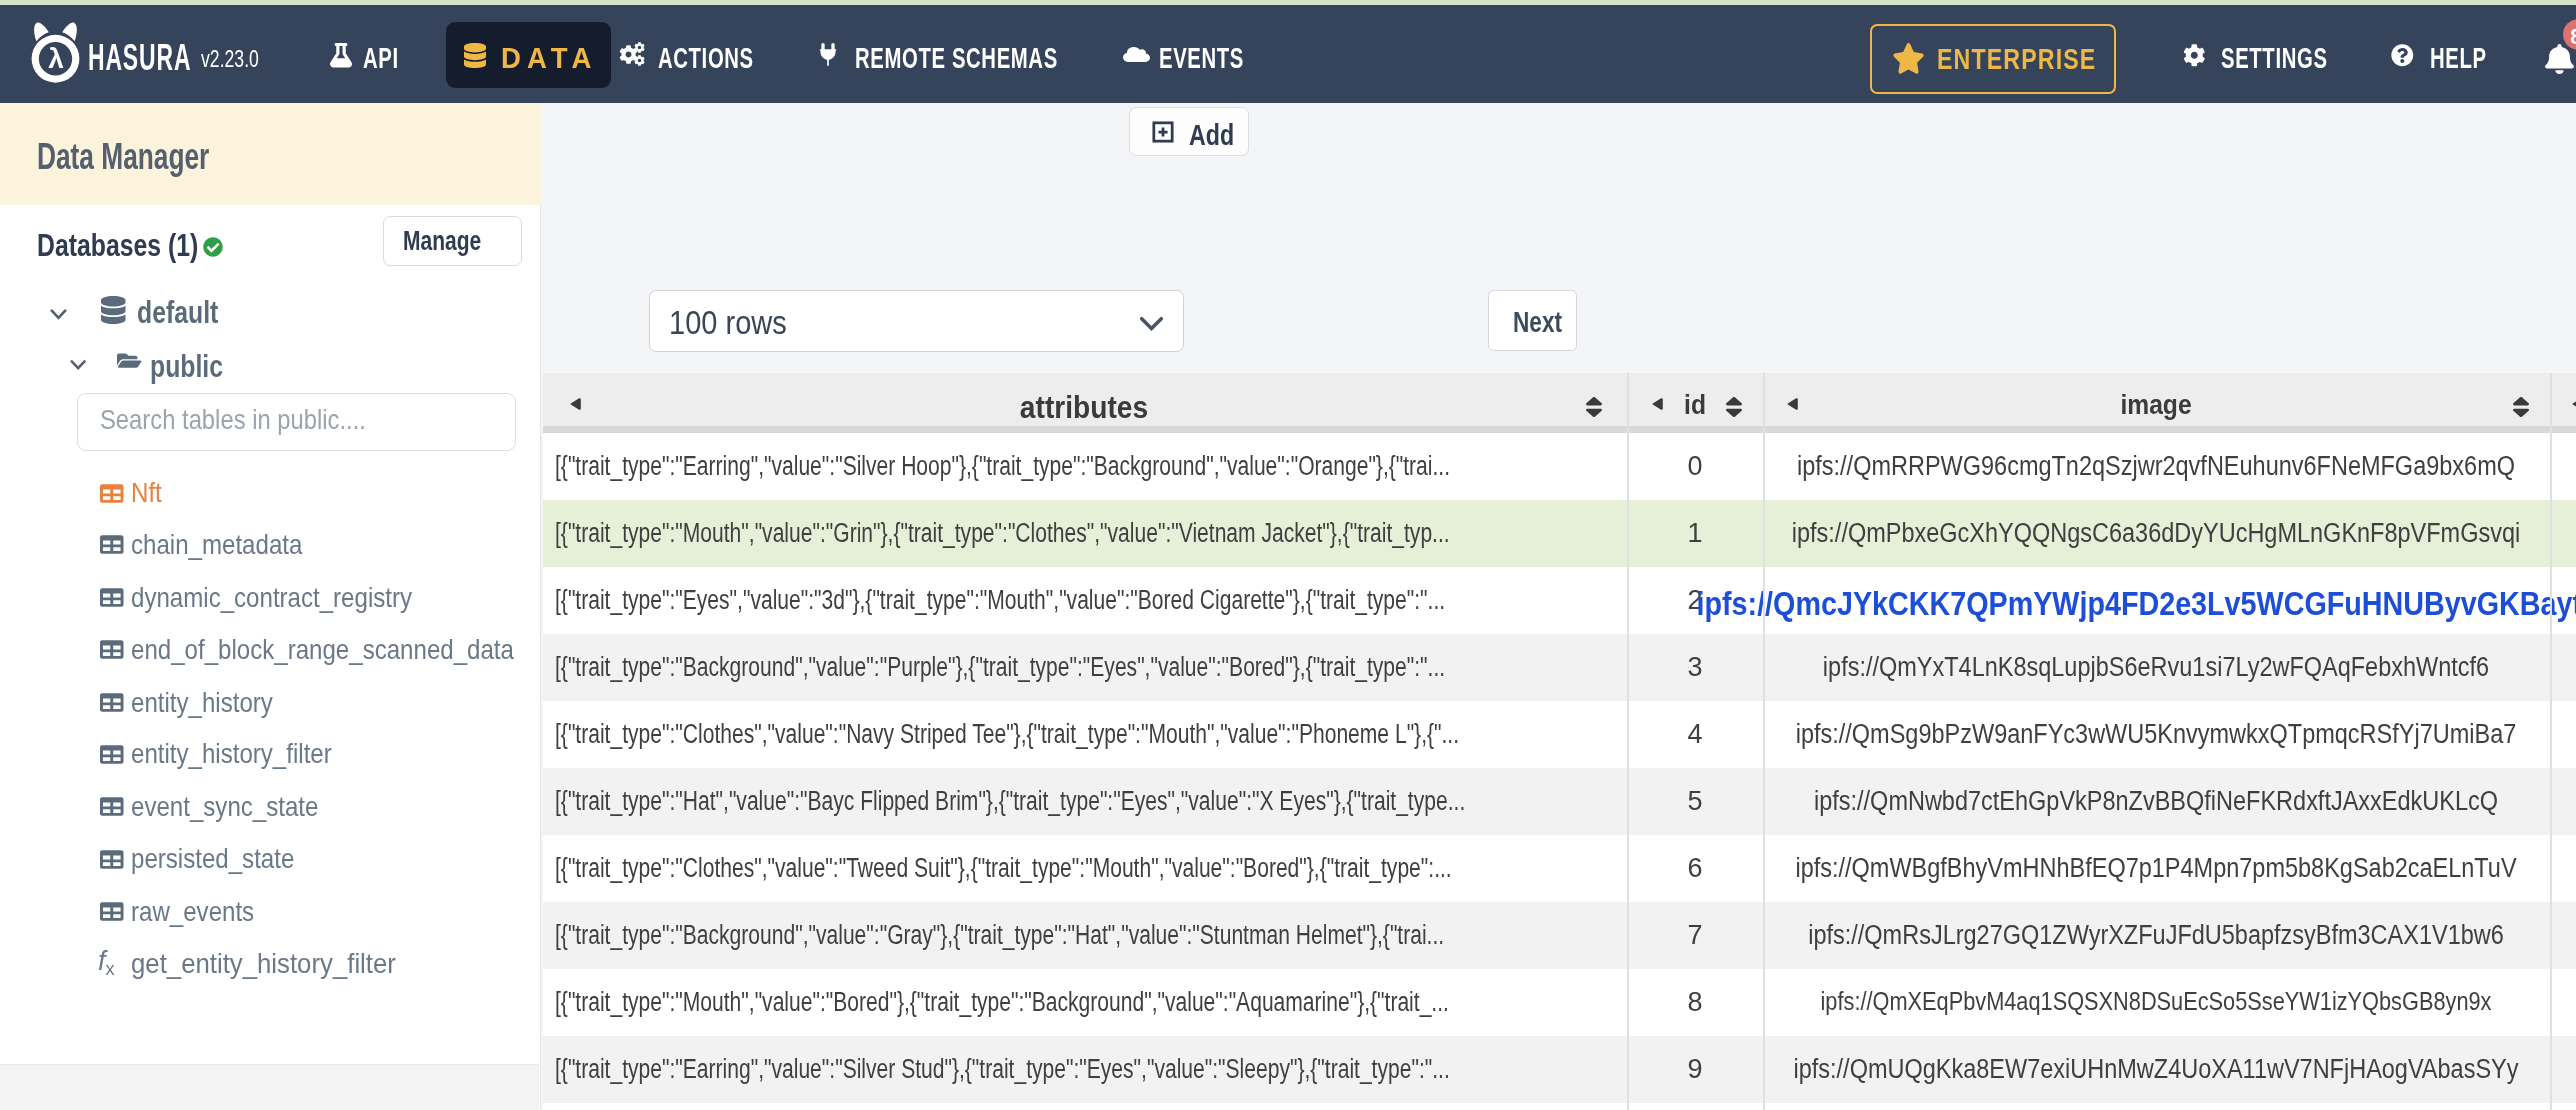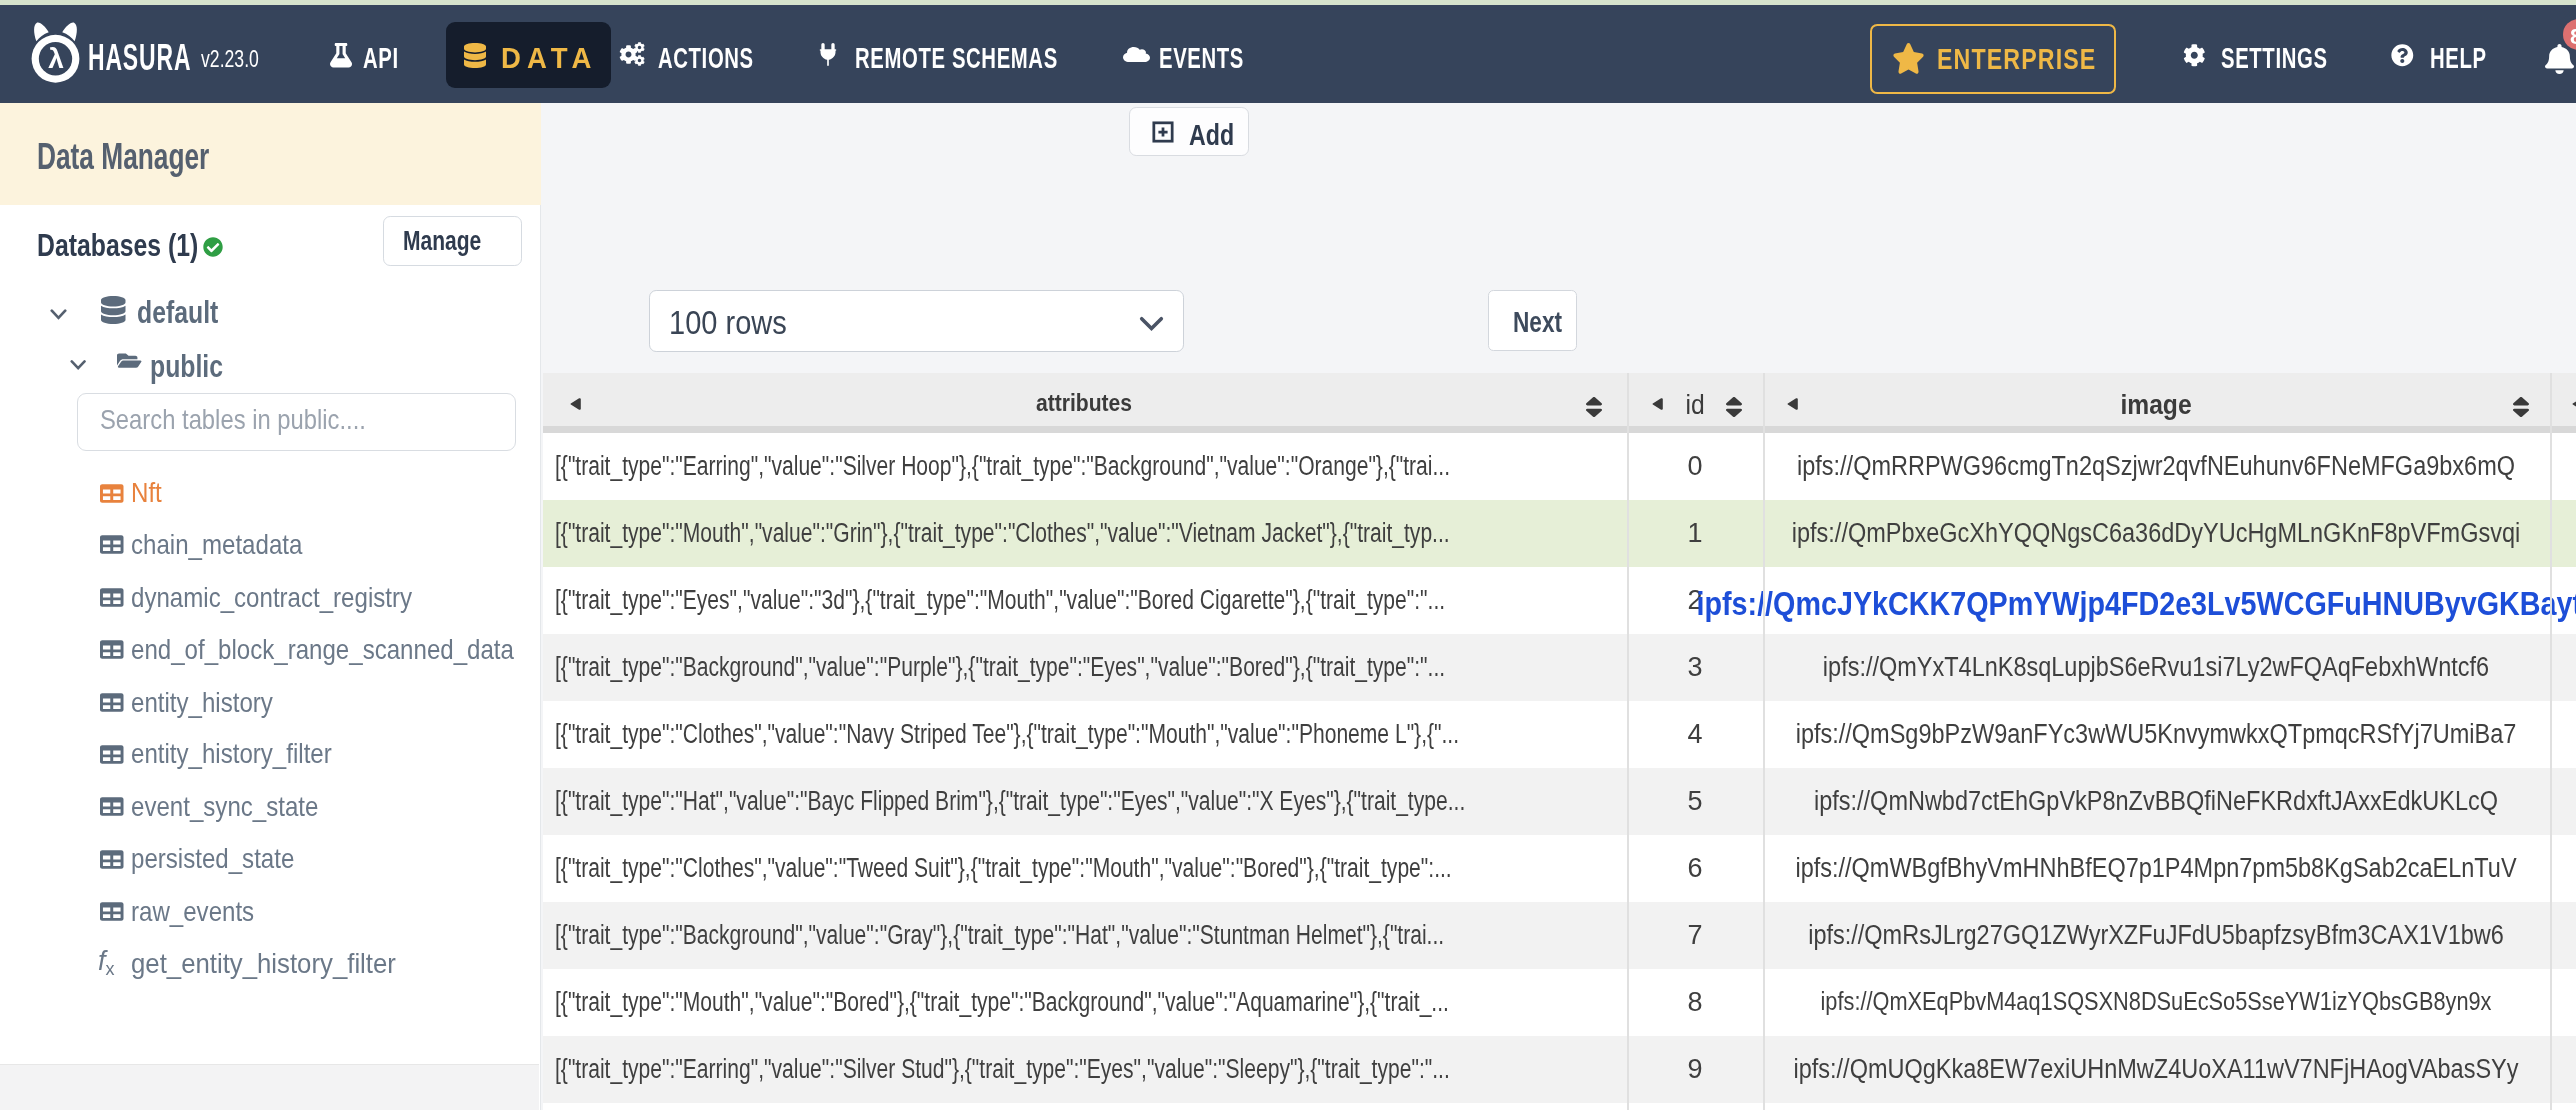--- a/index.html
+++ b/index.html
@@ -138,28 +138,28 @@
 <svg class="abs" style="left:1139px;top:315px" width="25" height="18" viewBox="0 0 28 20">
     <path d="M3 4 L14 15 L25 4" stroke="#4a5365" stroke-width="4" fill="none" stroke-linecap="round"></path>
   </svg>
 <div class="abs" style="left:1488px;top:290px;width:89px;height:61px;background:#fff;border:1.8px solid #d3d7dd;border-radius:5.4px"></div>
 <div class="t " style="left:1513px;top:306px;font-size:29px;color:#3d4a5c;font-weight:700;letter-spacing:0px;transform:scaleX(0.78);">Next</div>
 <div class="abs" style="left:543px;top:373px;width:2033px;height:53px;background:#ededed"></div>
 <div class="abs" style="left:543px;top:426px;width:2033px;height:7.2px;background:#d8d8d8"></div>
 <svg style="position:absolute;left:569px;top:394px" width="11.8" height="20" viewBox="0 0 192 512" preserveAspectRatio="none">
     <path fill="#3a3a3a" d="M192 127.338v257.324c0 17.818-21.543 26.741-34.142 14.142L29.196 270.142c-7.81-7.81-7.81-20.474 0-28.284l128.662-128.662c12.599-12.6 34.142-3.676 34.142 14.142z"></path>
   </svg>
-<div class="t" style="left:1084px;top:389px;font-size:24px;color:#3b3b3b;font-weight:700;letter-spacing:0px;transform:translateX(-50%);"><span style="display:inline-block;transform:scaleX(0.88);transform-origin:center">attributes</span></div>
+<div class="t" style="left:1084px;top:389px;font-size:32px;color:#3b3b3b;font-weight:700;letter-spacing:0px;transform:translateX(-50%);"><span style="display:inline-block;transform:scaleX(0.88);transform-origin:center">attributes</span></div>
 <svg style="position:absolute;left:1585px;top:394px" width="18" height="26" viewBox="0 0 320 512" preserveAspectRatio="none">
     <path fill="#3a3a3a" d="M41 288h238c21.4 0 32.1 25.9 17 41L177 448c-9.4 9.4-24.6 9.4-33.9 0L24 329c-15.1-15.1-4.4-41 17-41zm255-105L177 64c-9.4-9.4-24.6-9.4-33.9 0L24 183c-15.1 15.1-4.4 41 17 41h238c21.4 0 32.1-25.9 17-41z"></path>
   </svg>
 <svg style="position:absolute;left:1651px;top:394px" width="11.8" height="20" viewBox="0 0 192 512" preserveAspectRatio="none">
     <path fill="#3a3a3a" d="M192 127.338v257.324c0 17.818-21.543 26.741-34.142 14.142L29.196 270.142c-7.81-7.81-7.81-20.474 0-28.284l128.662-128.662c12.599-12.6 34.142-3.676 34.142 14.142z"></path>
   </svg>
-<div class="t" style="left:1695px;top:389px;font-size:28px;color:#3b3b3b;font-weight:400;letter-spacing:0px;transform:translateX(-50%);"><span style="display:inline-block;transform:scaleX(0.88);transform-origin:center">id</span></div>
+<div class="t" style="left:1695px;top:389px;font-size:28px;color:#3b3b3b;font-weight:700;letter-spacing:0px;transform:translateX(-50%);"><span style="display:inline-block;transform:scaleX(0.88);transform-origin:center">id</span></div>
 <svg style="position:absolute;left:1725px;top:394px" width="18" height="26" viewBox="0 0 320 512" preserveAspectRatio="none">
     <path fill="#3a3a3a" d="M41 288h238c21.4 0 32.1 25.9 17 41L177 448c-9.4 9.4-24.6 9.4-33.9 0L24 329c-15.1-15.1-4.4-41 17-41zm255-105L177 64c-9.4-9.4-24.6-9.4-33.9 0L24 183c-15.1 15.1-4.4 41 17 41h238c21.4 0 32.1-25.9 17-41z"></path>
   </svg>
 <svg style="position:absolute;left:1786px;top:394px" width="11.8" height="20" viewBox="0 0 192 512" preserveAspectRatio="none">
     <path fill="#3a3a3a" d="M192 127.338v257.324c0 17.818-21.543 26.741-34.142 14.142L29.196 270.142c-7.81-7.81-7.81-20.474 0-28.284l128.662-128.662c12.599-12.6 34.142-3.676 34.142 14.142z"></path>
   </svg>
 <div class="t" style="left:2156px;top:389px;font-size:28px;color:#3b3b3b;font-weight:700;letter-spacing:0px;transform:translateX(-50%);"><span style="display:inline-block;transform:scaleX(0.88);transform-origin:center">image</span></div>
 <svg style="position:absolute;left:2512px;top:394px" width="18" height="26" viewBox="0 0 320 512" preserveAspectRatio="none">
     <path fill="#3a3a3a" d="M41 288h238c21.4 0 32.1 25.9 17 41L177 448c-9.4 9.4-24.6 9.4-33.9 0L24 329c-15.1-15.1-4.4-41 17-41zm255-105L177 64c-9.4-9.4-24.6-9.4-33.9 0L24 183c-15.1 15.1-4.4 41 17 41h238c21.4 0 32.1-25.9 17-41z"></path>
   </svg>

